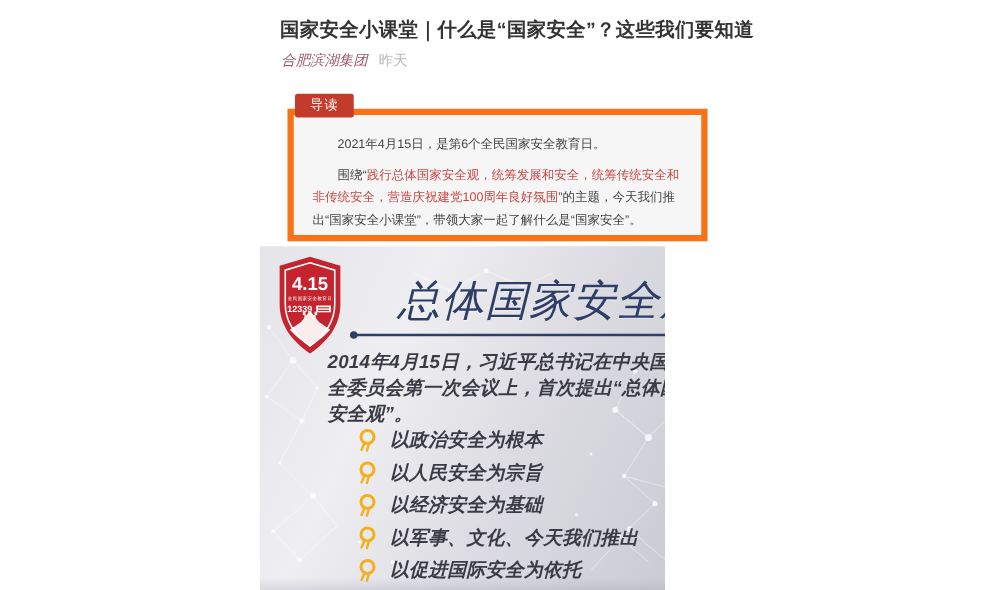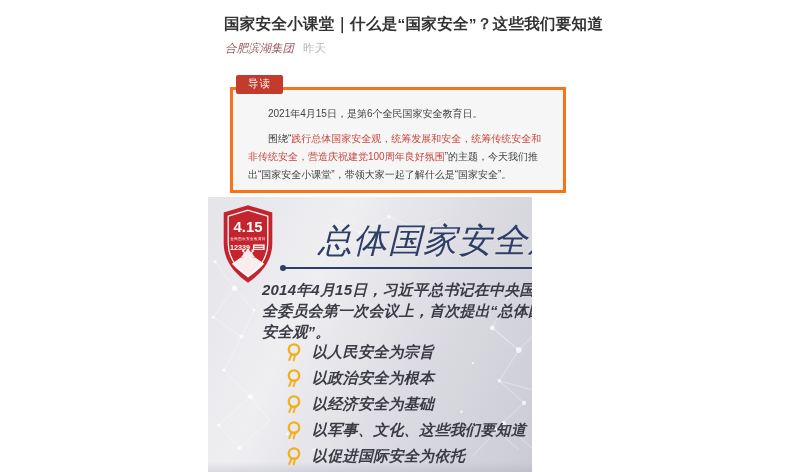--- a/index.html
+++ b/index.html
@@ -17,21 +17,21 @@
   .author { color:#9b5a61; margin-right:9px; cursor:pointer;font-style:italic; }
   .pubdate { color:#b9b9b9; }
   
   .lead-badge {
     position:absolute; left:236px; top:75px; z-index:2;
     background:#c23b2d; color:#ffffff; font-size:10.5px;
     padding:2px 12px 3px; border-radius:2px; letter-spacing:1px;
   }
   .lead-box {
     position:absolute; left:230px; top:87px; width:336px; height:106px;
-    background:#f6f6f6; border:3px solid #f97316;
+    background:#f6f6f6; border:5px solid #f97316;
     padding:15px 15px 0 15px; font-size:10px; line-height:18px; color:#424242;
   }
   .lead-box p { text-indent:2em; }
   .lead-box p + p { margin-top:7px; }
   .hl { color:#c64742; font-weight:400; }
   
   .hero {
     position:absolute; left:208px; top:197px; width:324px; height:275px;
     background:linear-gradient(115deg,#e4e4e9 0%,#efeff2 32%,#dcdce2 62%,#cbcbd4 100%);
     overflow:hidden; cursor:pointer;
@@ -146,42 +146,42 @@
     <div class="hero-title">总体国家安全观</div>
     <div class="hero-divider"></div>
     <div class="hero-par">2014年4月15日，习近平总书记在中央国家安全委员会第一次会议上，首次提出“总体国家安全观”。</div>
 
     <div class="sec-list">
       <div class="sec-item">
         <svg class="medal" viewBox="0 0 20 24">
             <circle cx="10" cy="9" r="6.5" fill="none" stroke="#f2b01e" stroke-width="3"></circle>
             <path d="M7 15 L4 22 M11.5 15.5 L9.5 22.5" stroke="#f2b01e" stroke-width="2.4" fill="none" stroke-linecap="round"></path>
           </svg>
-        <span>以人民安全为宗旨</span>
+        <span>以政治安全为根本</span>
       </div>
       <div class="sec-item">
         <svg class="medal" viewBox="0 0 20 24">
             <circle cx="10" cy="9" r="6.5" fill="none" stroke="#f2b01e" stroke-width="3"></circle>
             <path d="M7 15 L4 22 M11.5 15.5 L9.5 22.5" stroke="#f2b01e" stroke-width="2.4" fill="none" stroke-linecap="round"></path>
           </svg>
-        <span>以政治安全为根本</span>
+        <span>以人民安全为宗旨</span>
       </div>
       <div class="sec-item">
         <svg class="medal" viewBox="0 0 20 24">
             <circle cx="10" cy="9" r="6.5" fill="none" stroke="#f2b01e" stroke-width="3"></circle>
             <path d="M7 15 L4 22 M11.5 15.5 L9.5 22.5" stroke="#f2b01e" stroke-width="2.4" fill="none" stroke-linecap="round"></path>
           </svg>
         <span>以经济安全为基础</span>
       </div>
       <div class="sec-item">
         <svg class="medal" viewBox="0 0 20 24">
             <circle cx="10" cy="9" r="6.5" fill="none" stroke="#f2b01e" stroke-width="3"></circle>
             <path d="M7 15 L4 22 M11.5 15.5 L9.5 22.5" stroke="#f2b01e" stroke-width="2.4" fill="none" stroke-linecap="round"></path>
           </svg>
-        <span>以军事、文化、这些我们要知道</span>
+        <span>以军事、文化、今天我们推出</span>
       </div>
       <div class="sec-item">
         <svg class="medal" viewBox="0 0 20 24">
             <circle cx="10" cy="9" r="6.5" fill="none" stroke="#f2b01e" stroke-width="3"></circle>
             <path d="M7 15 L4 22 M11.5 15.5 L9.5 22.5" stroke="#f2b01e" stroke-width="2.4" fill="none" stroke-linecap="round"></path>
           </svg>
         <span>以促进国际安全为依托</span>
       </div>
     </div>
 

